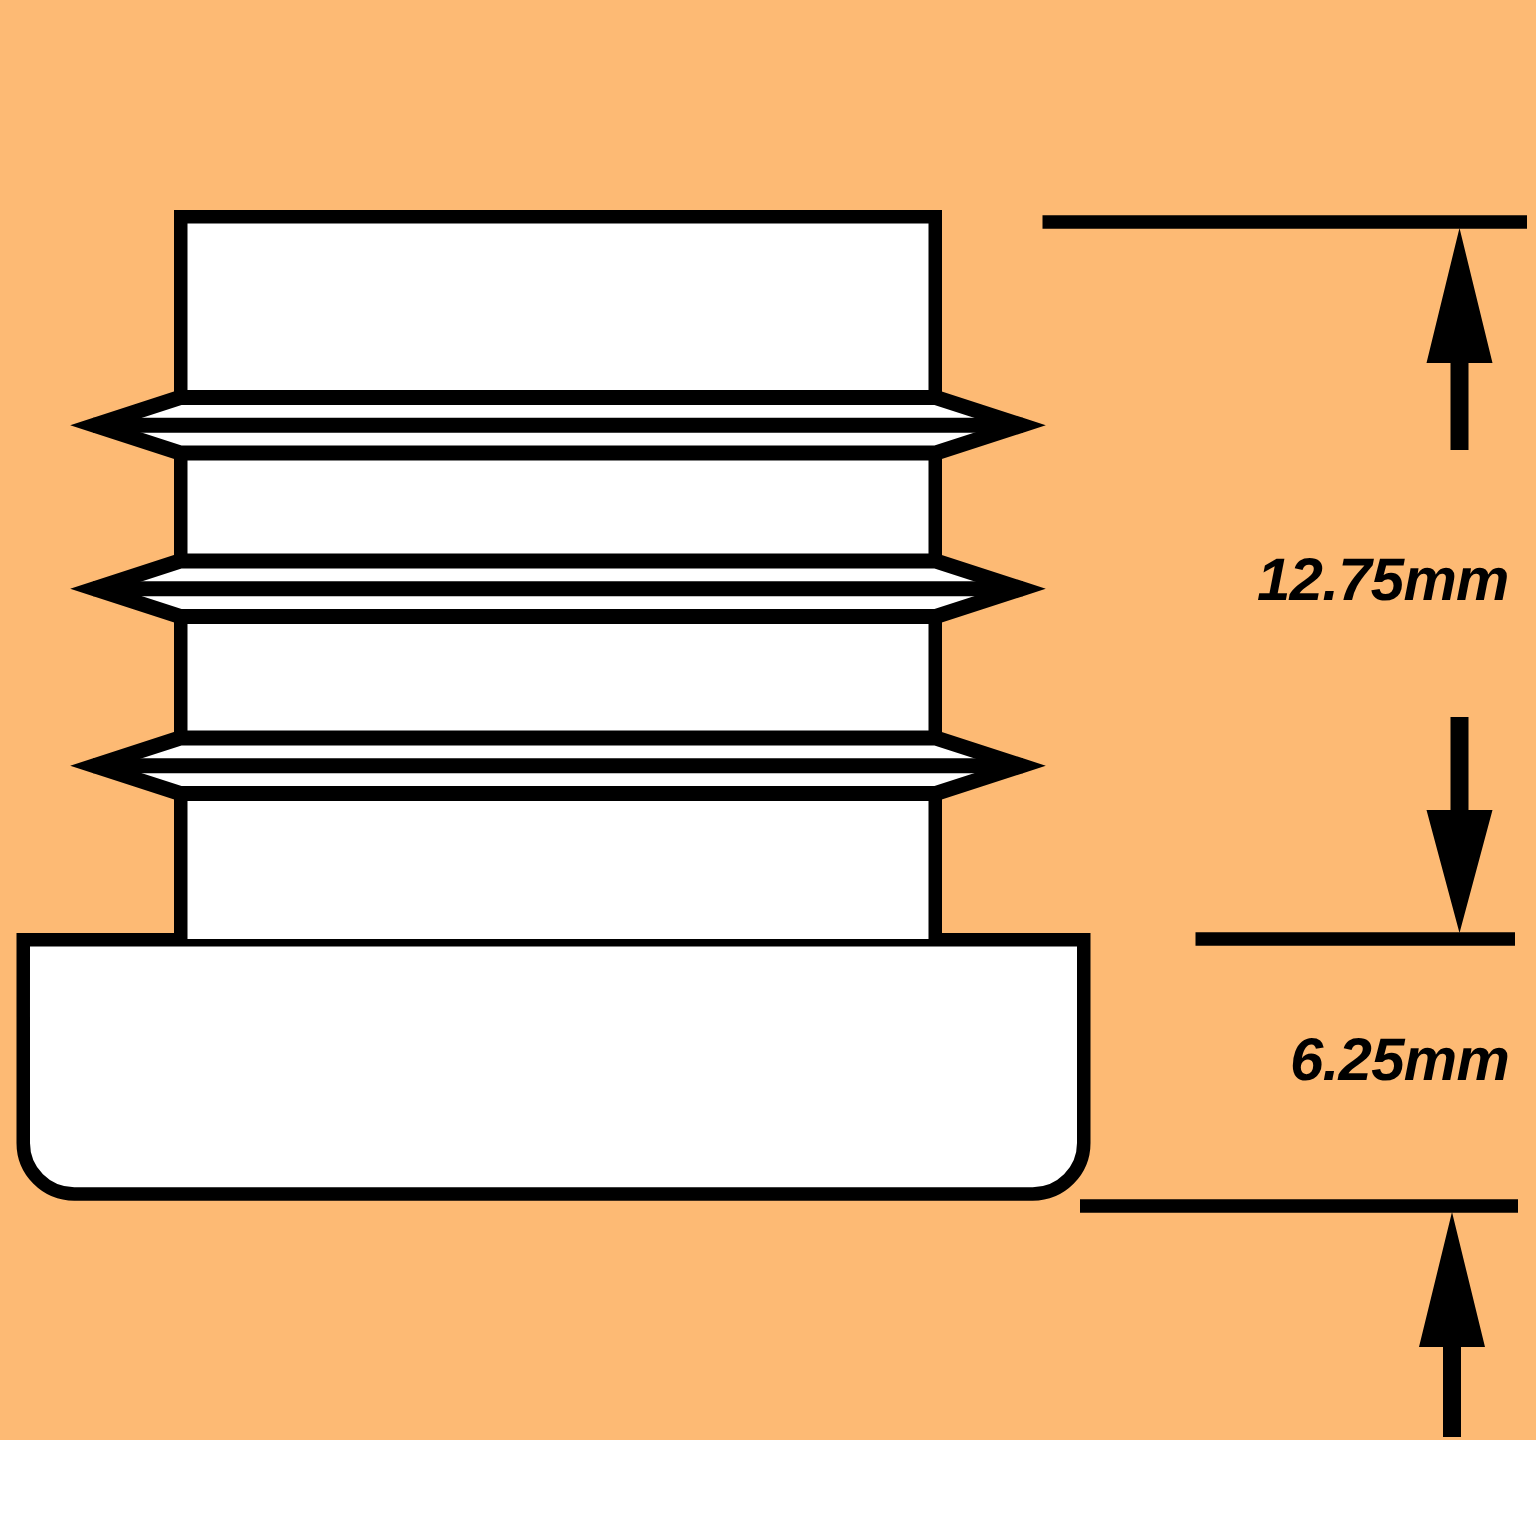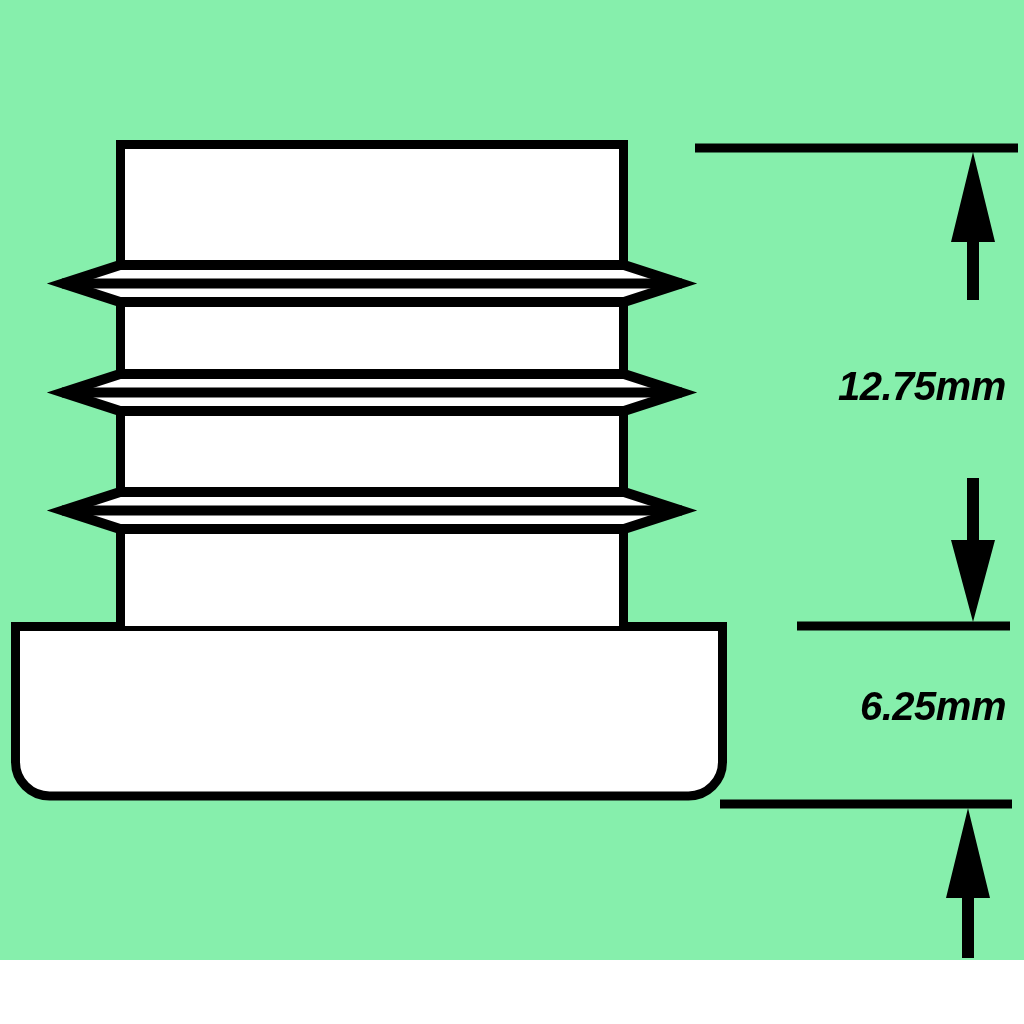--- a/index.html
+++ b/index.html
@@ -10,21 +10,21 @@
   body {
     width: 1024px;
     height: 1024px;
     overflow: hidden;
     font-family: "Liberation Sans", sans-serif;
   }
   #drawing-root {
     position: relative;
     width: 1024px;
     height: 960px;
-    background: #86efac;
+    background: #fdba74;
   }
   #tech-svg {
     display: block;
     width: 1024px;
     height: 1024px;
   }
   .dim-label {
     font-family: "Liberation Sans", sans-serif;
     font-weight: bold;
     font-style: italic;

